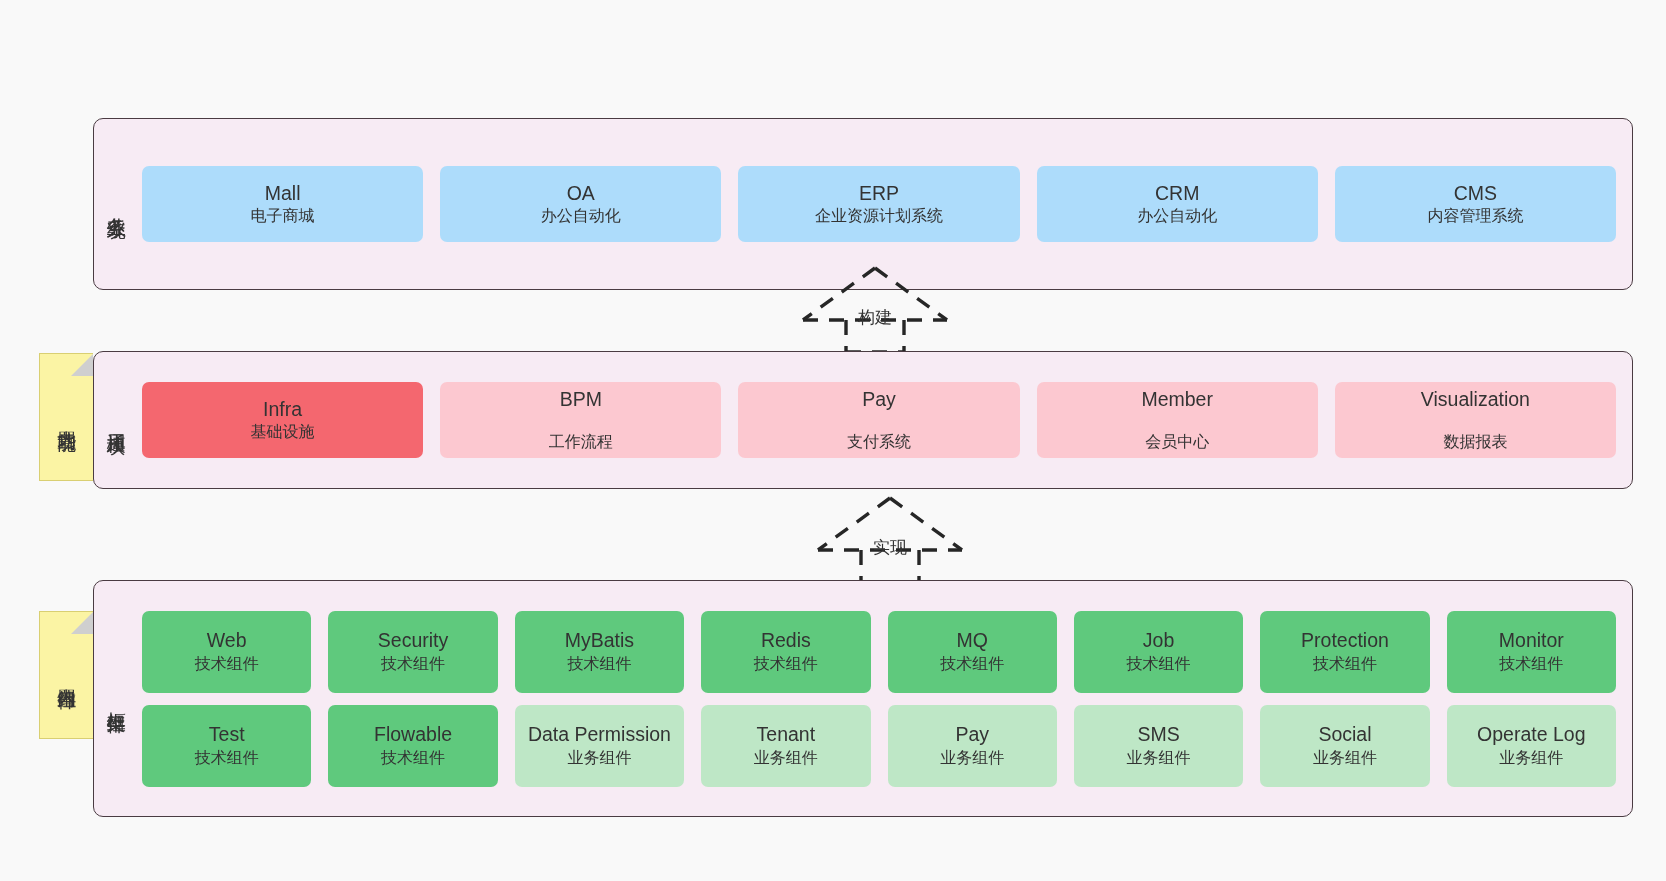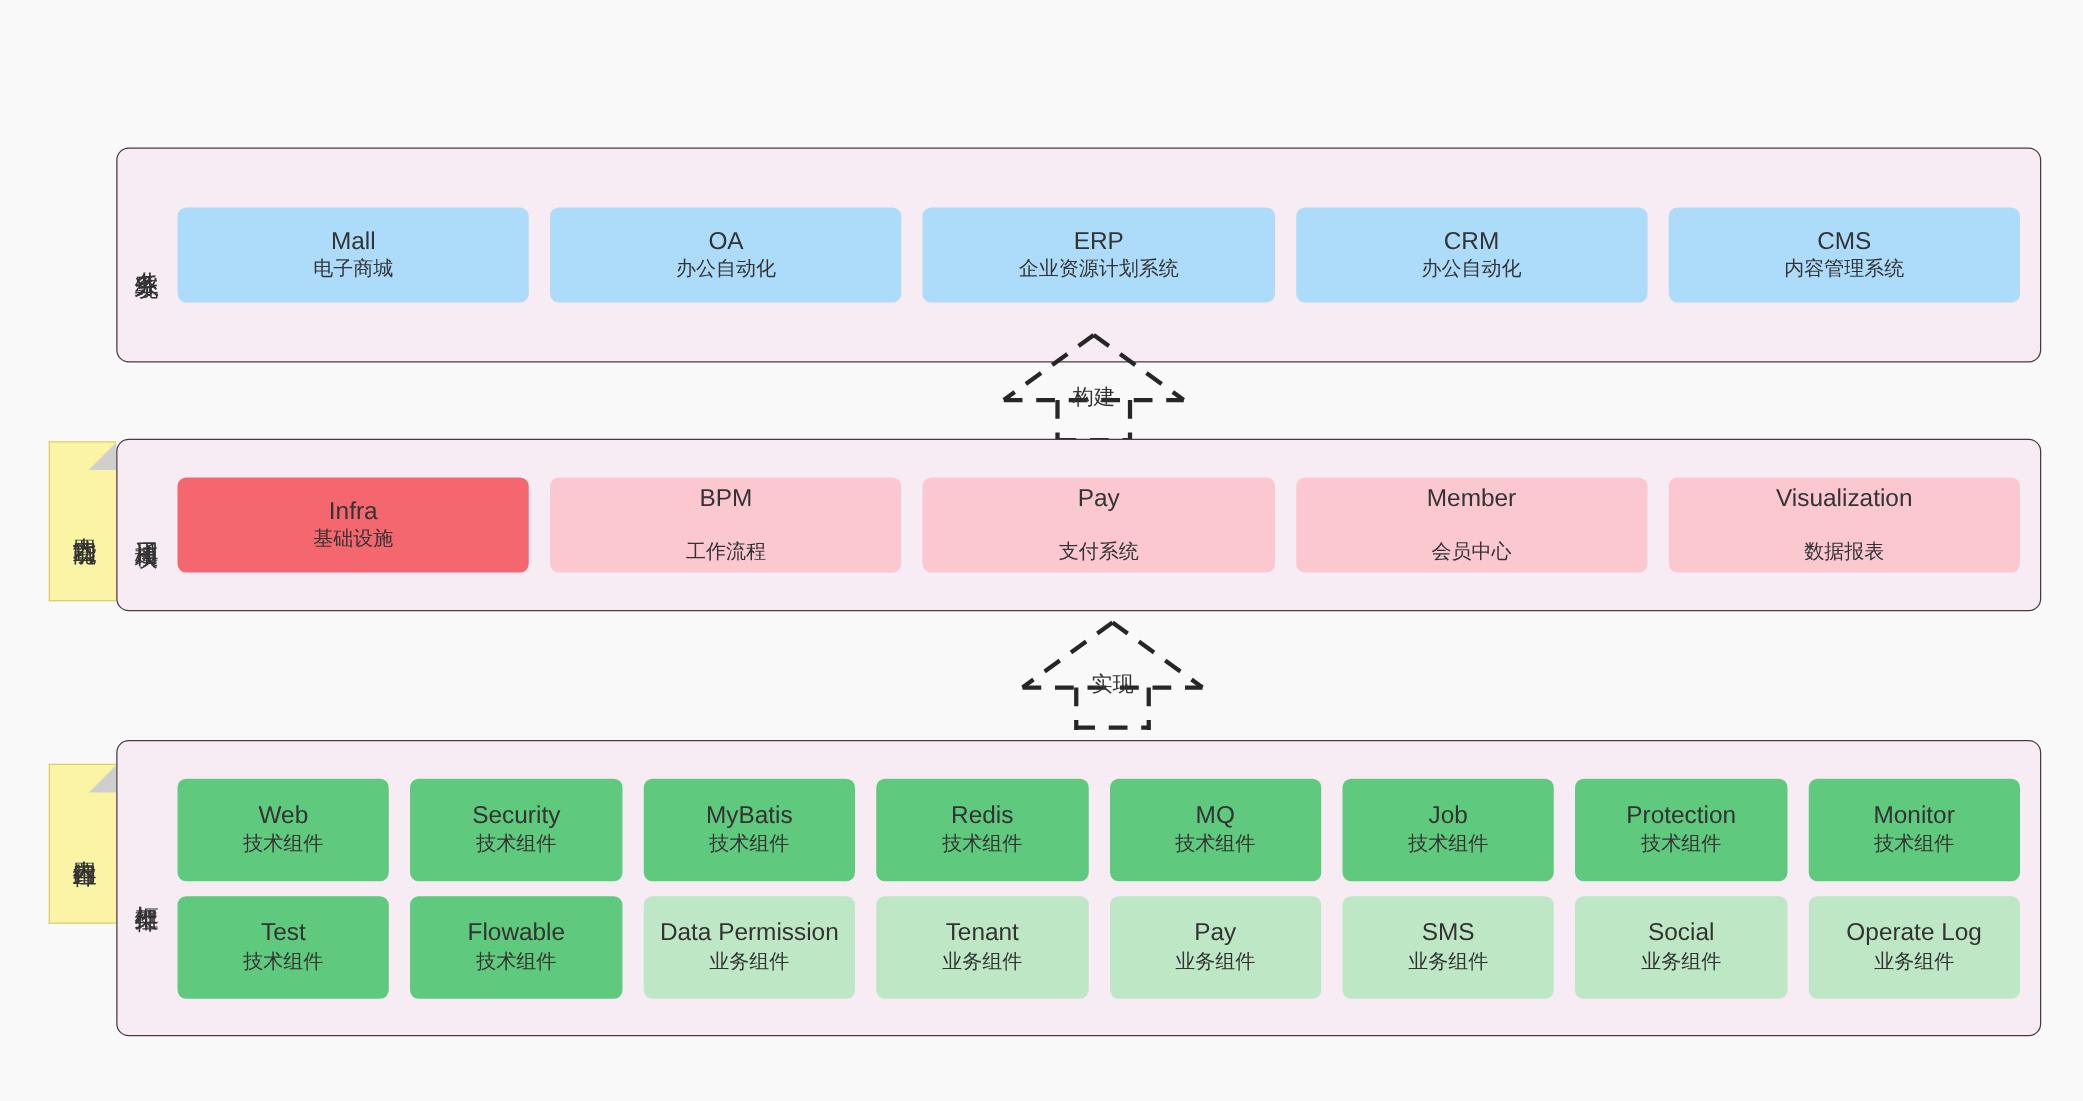--- a/index.html
+++ b/index.html
@@ -224,21 +224,21 @@
       <path d="M109 58 L109 92" stroke="#262626" stroke-width="3.4" stroke-dasharray="15 11" fill="none"></path>
       <path d="M51 90 L109 90" stroke="#262626" stroke-width="3.4" stroke-dasharray="15 11" fill="none"></path>
     </svg>
     <span class="arrow-label">实现</span>
   </div>
 
   <div class="note" style="left:39px; top:611px; height:128px;">
     <span class="note-txt">内置组件</span>
   </div>
 
-  <div class="layer" id="layer-framework" style="left:93px; top:592px; width:1540px; height:237px;">
+  <div class="layer" id="layer-framework" style="left:93px; top:580px; width:1540px; height:237px;">
     <div class="layer-title">框架组件</div>
     <div class="layer-body">
 
       <div class="card-row">
         <div class="card c-green h-mid">
           <span class="en">Web</span>
           <span class="cn">技术组件</span>
         </div>
         <div class="card c-green h-mid">
           <span class="en">Security</span>

